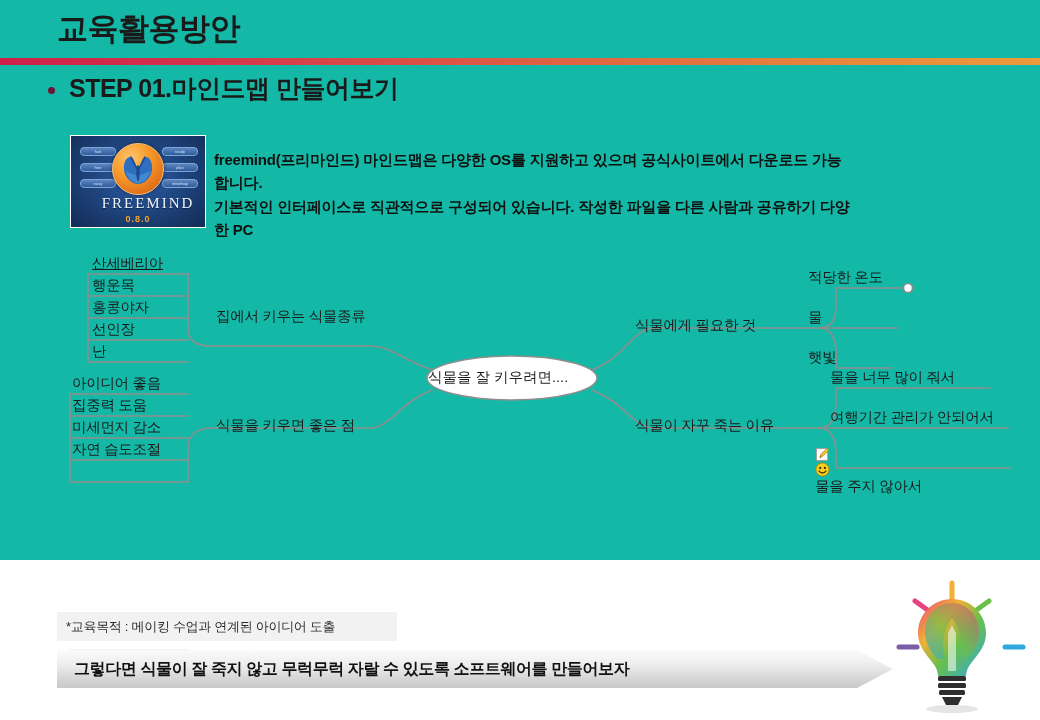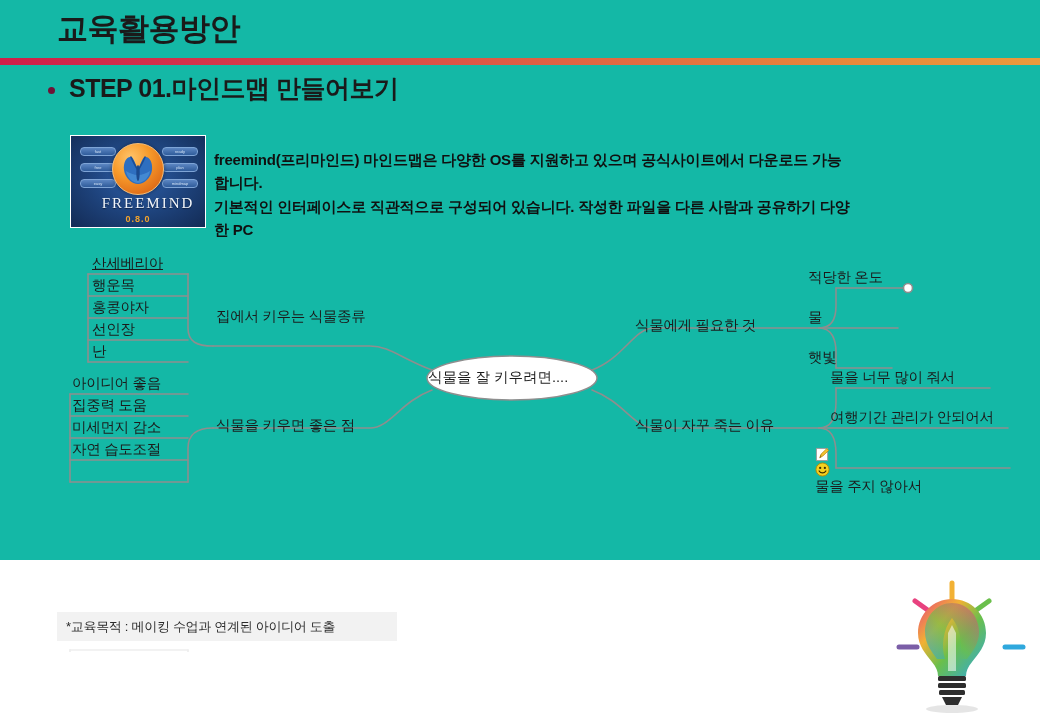--- a/index.html
+++ b/index.html
@@ -382,20 +382,23 @@
       
       
       
     </div>
   </div>
 
   <div class="purpose-note">
     <span>*교육목적 : 메이킹 수업과 연계된 아이디어 도출</span>
   </div>
 
+  <div class="banner">
+    <span class="banner-text">그렇다면 식물이 잘 죽지 않고 무럭무럭 자랄 수 있도록 소프트웨어를 만들어보자</span>
+  </div>
 
   <div class="bulb-wrap">
     <svg width="150" height="142" viewBox="0 0 150 142">
       <defs>
         <linearGradient id="bulbGrad" x1="0" y1="0" x2="1" y2="1">
           <stop offset="0%" stop-color="#e8427f"></stop>
           <stop offset="32%" stop-color="#f2b134"></stop>
           <stop offset="58%" stop-color="#6abf4b"></stop>
           <stop offset="100%" stop-color="#2fa8dd"></stop>
         </linearGradient>

